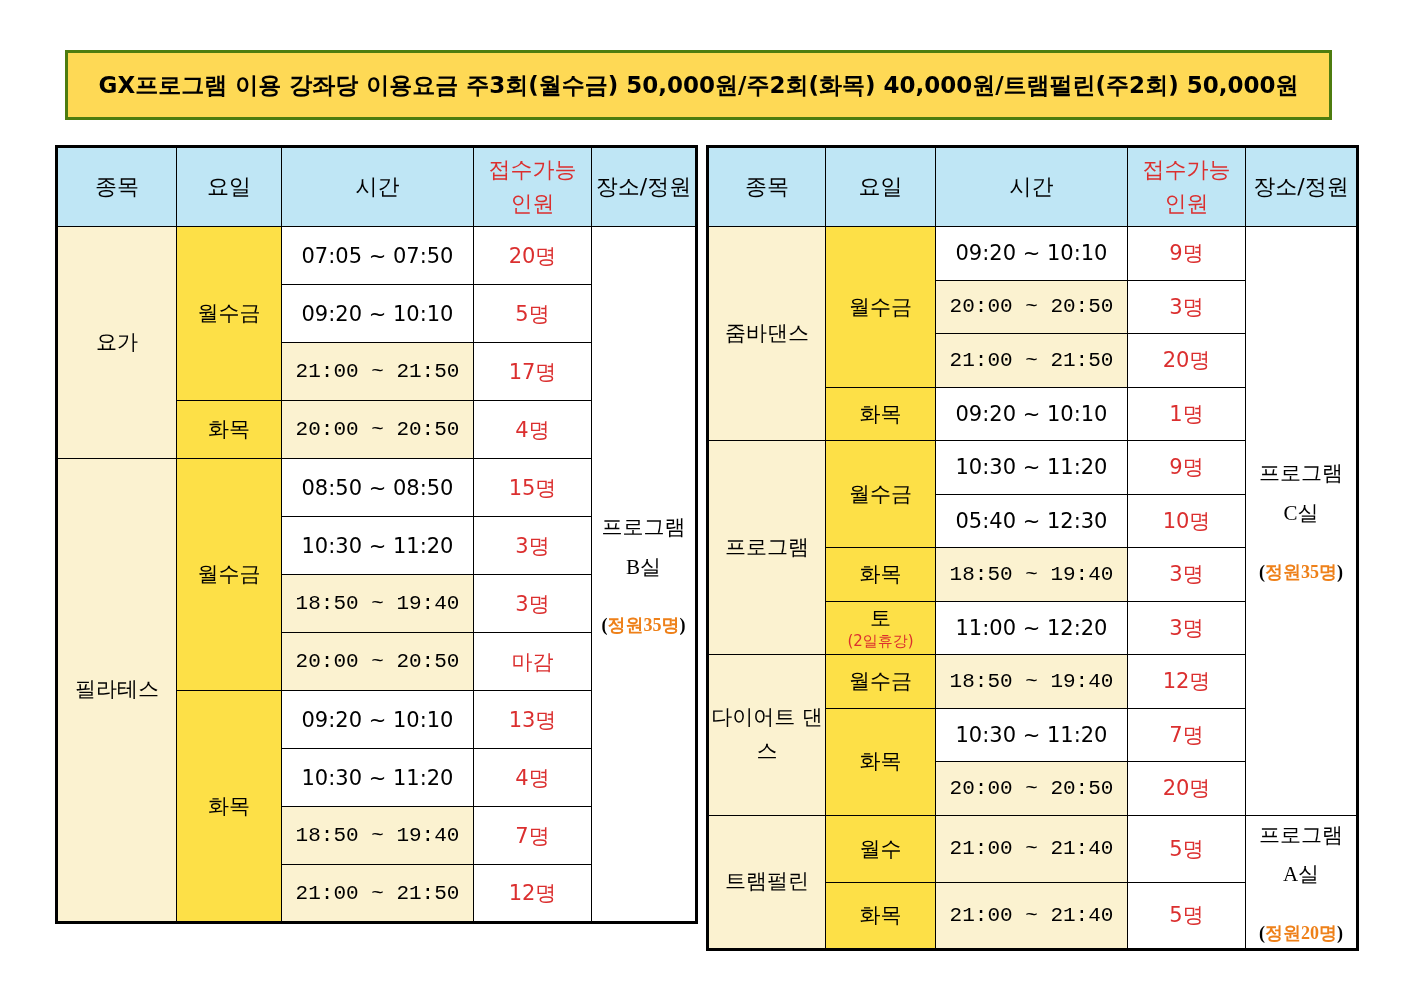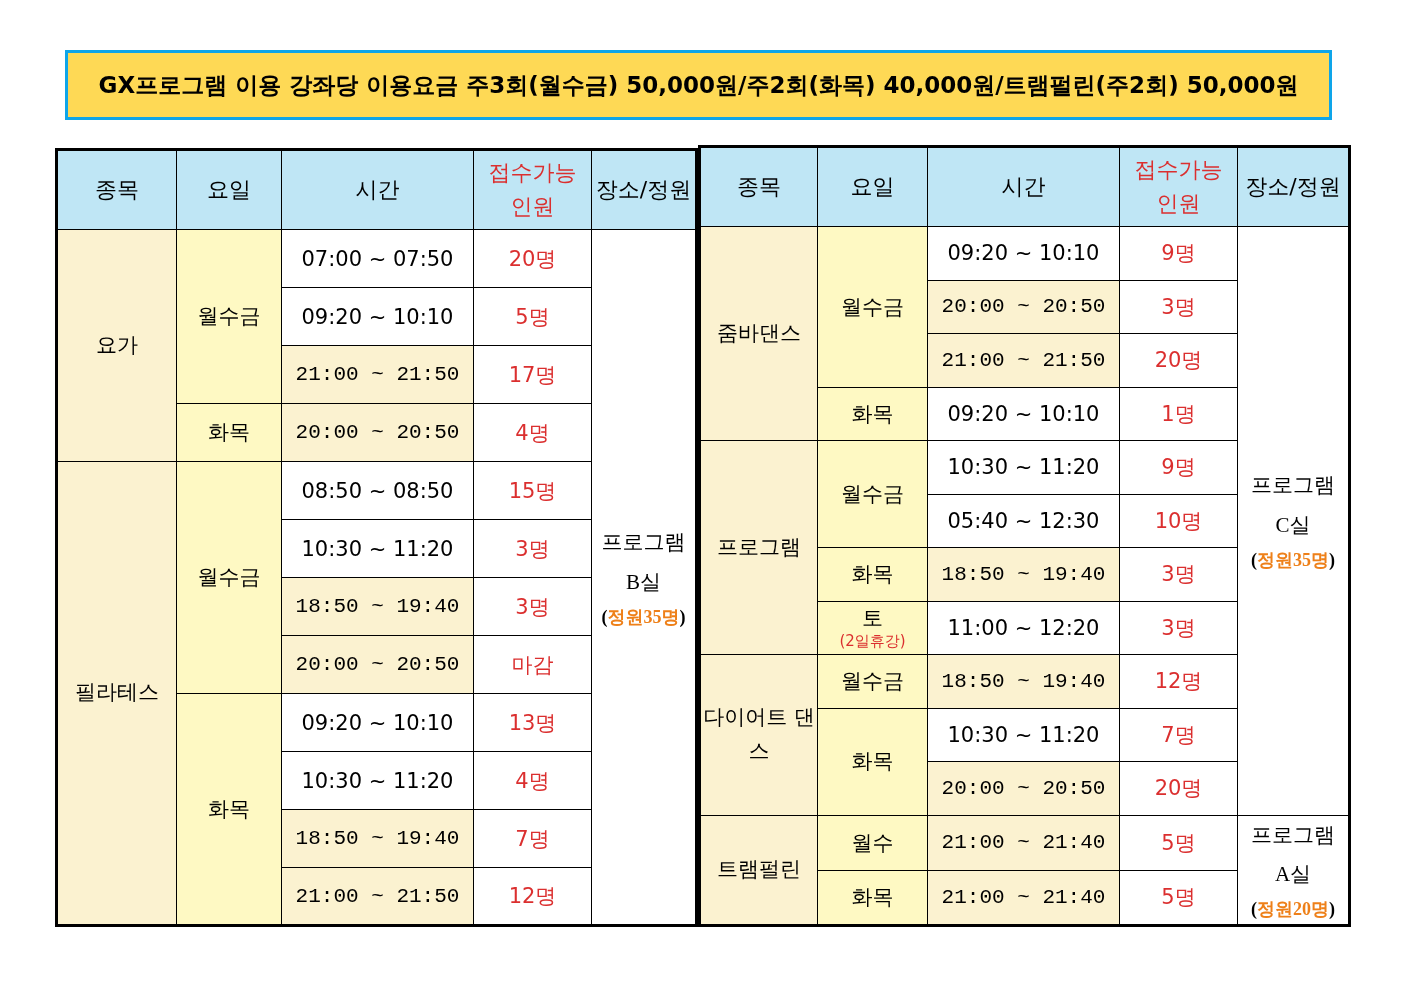--- a/index.html
+++ b/index.html
@@ -8,29 +8,29 @@
     background: #ffffff;
     position: relative;
     overflow: hidden;
     color: #000;
     font-family: "DejaVu Sans", sans-serif;
   }
   .banner {
     position: absolute; left: 65px; top: 50px;
     width: 1267px; height: 70px;
     box-sizing: border-box;
-    border: 3px solid #0ea5e9;
+    border: 3px solid #4d7c0f;
     background: var(--banner-bg);
     display: flex; align-items: center; justify-content: center;
     font-weight: bold; font-size: 23px;
     white-space: nowrap;
   }
   .tables {
     position: absolute; left: 55px; top: 145px;
-    display: flex; align-items: flex-end;
+    display: flex; gap: 8px; align-items: flex-start;
   }
   table.sched {
     border-collapse: collapse;
     table-layout: fixed;
     border: 3px solid #000;
   }
   table.sched th, table.sched td {
     border: 1.5px solid #000;
     text-align: center;
     vertical-align: middle;
@@ -39,27 +39,27 @@
     font-size: 21px;
     overflow: hidden;
   }
   table.sched th {
     background: var(--header-bg);
     font-size: 22px;
   }
   th.cap { color: var(--red); }
   th.cap div { line-height: 1.55; }
   td.subject { background: var(--shaded-bg); font-size: 22px; line-height: 1.6; }
-  td.day { background: #fef9c3; line-height: 1.25; }
+  td.day { background: #fde047; line-height: 1.25; }
   td.time { background: #fff; }
   td.time.shaded { background: var(--shaded-bg); font-family: Liberation Mono, monospace; }
   td.count { color: var(--red); }
   td.place { background: #fff; font-family: Liberation Serif, serif; }
   .place-line { line-height: 1.9; }
-  .cap-note { font-size: 18px; font-weight: bold; line-height: 1.6; }
+  .cap-note { font-size: 18px; font-weight: bold; line-height: 1.6; margin-top: 24px; }
   .cap-note .orange { color: var(--orange); }
   .sub-note { color: var(--red); font-size: 15px; }
 </style>
 </head>
 <body>
 
 <div class="banner">
   <span>GX프로그램 이용 강좌당 이용요금 주3회(월수금) 50,000원/주2회(화목) 40,000원/트램펄린(주2회) 50,000원</span>
 </div>
 
@@ -81,21 +81,21 @@
             <div>접수가능</div>
             <div>인원</div>
           </th>
           <th>장소/정원</th>
         </tr>
       </thead>
       <tbody>
         <tr style="height: 58px;">
           <td rowspan="4" class="subject">요가</td>
           <td rowspan="3" class="day">월수금</td>
-          <td class="time">07:00 ~ 07:50</td>
+          <td class="time">07:05 ~ 07:50</td>
           <td class="count">20명</td>
           <td rowspan="12" class="place">
             <div class="place-line">프로그램</div>
             <div class="place-line">B실</div>
             <div class="cap-note">(<span class="orange">정원35명</span>)</div>
           </td>
         </tr>
         <tr style="height: 58px;">
           <td class="time">09:20 ~ 10:10</td>
           <td class="count">5명</td>

